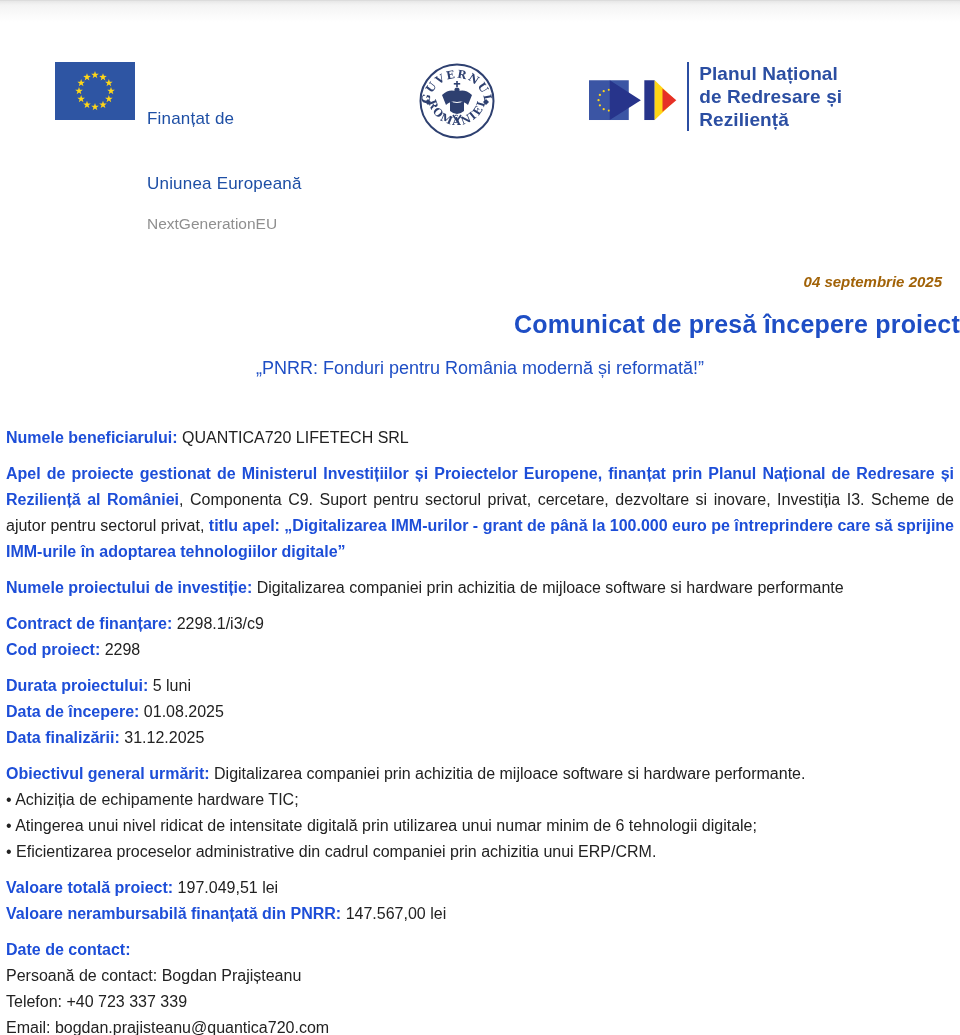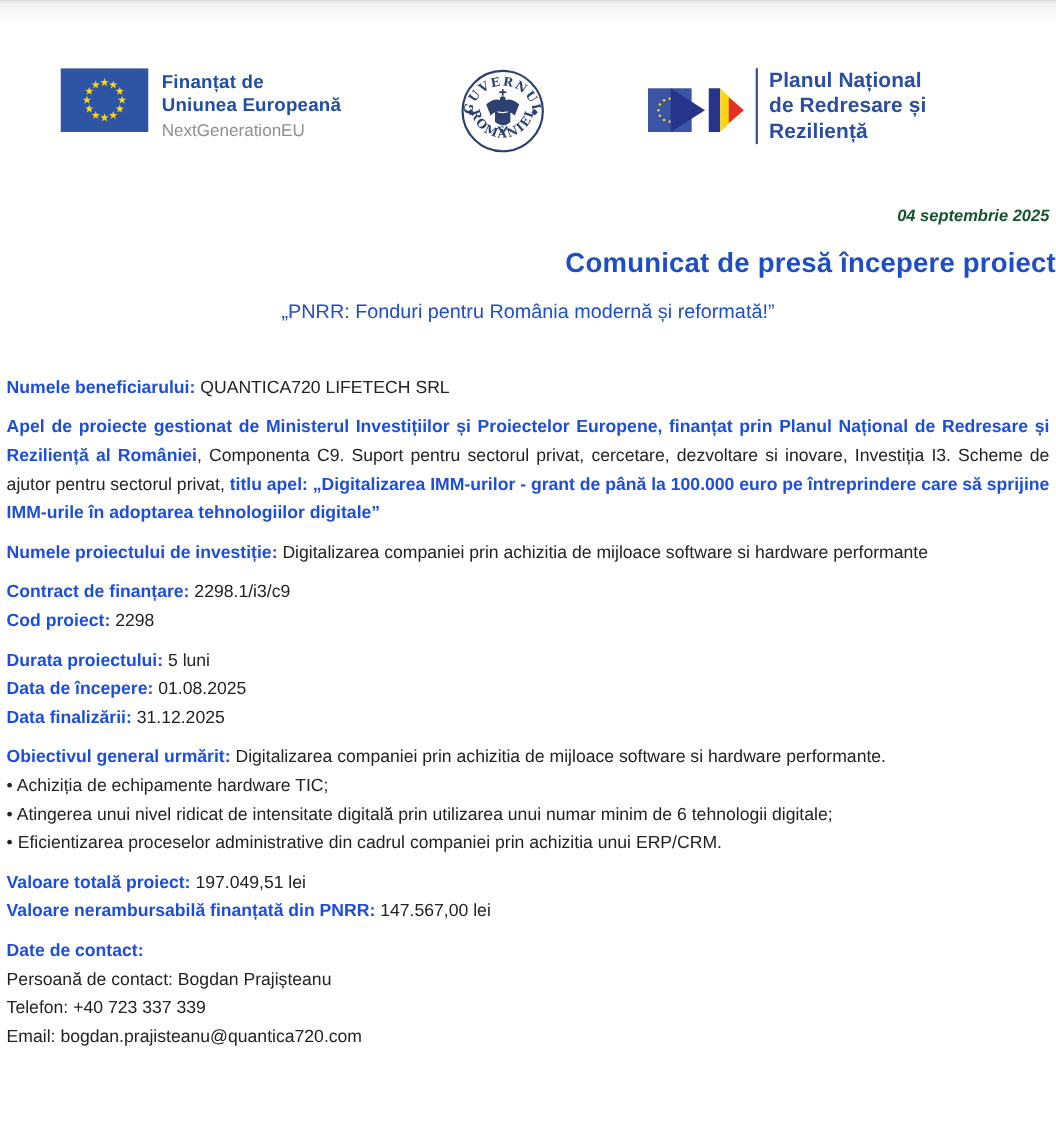--- a/index.html
+++ b/index.html
@@ -21,54 +21,55 @@
   
   .logo-row {
     display: flex;
     align-items: flex-start;
     justify-content: space-between;
     padding: 40px 55px 0 55px;
   }
   .eu-logo { display: flex; align-items: flex-start; gap: 12px; width: 270px; }
   .eu-text { padding-top: 2px; }
   .eu-text .l1, .eu-text .l2 {
-    font-weight: bold;
+    font-weight: normal;
     color: #1e4fa5;
     font-size: 17px;
     line-height: 21px;
     letter-spacing: 0.2px;
+    margin-top: 44px;
   }
   .eu-text .l3 {
     color: #8f8f8f;
     font-size: 15.5px;
-    margin-top: 5px;
+    margin-top: 21px;
   }
   .gov-logo { margin-top: -3px; }
   .pnrr-logo { display: flex; align-items: flex-end; gap: 0; width: 316px; justify-content: flex-end; }
   .pnrr-text {
     border-left: 2px solid #2b4ea2;
     padding-left: 10px;
     margin-left: 10px;
   }
   .pnrr-text .l1, .pnrr-text .l2 {
     color: #2b4ea2;
     font-size: 19px;
     font-weight: 600;
     line-height: 23px;
     letter-spacing: 0.1px;
   }
   
   .date-line {
     text-align: right;
-    padding-right: 6px;
+    padding-right: 18px;
     margin-top: 40px;
     font-size: 15px;
     font-weight: bold;
     font-style: italic;
-    color: #14532d;
+    color: #a16207;
   }
   .doc-title {
     text-align: right;
     margin-top: 20px;
     font-size: 25px;
     font-weight: bold;
     color: #1e4ec5;
     letter-spacing: 0.2px;
   }
   .doc-subtitle {

